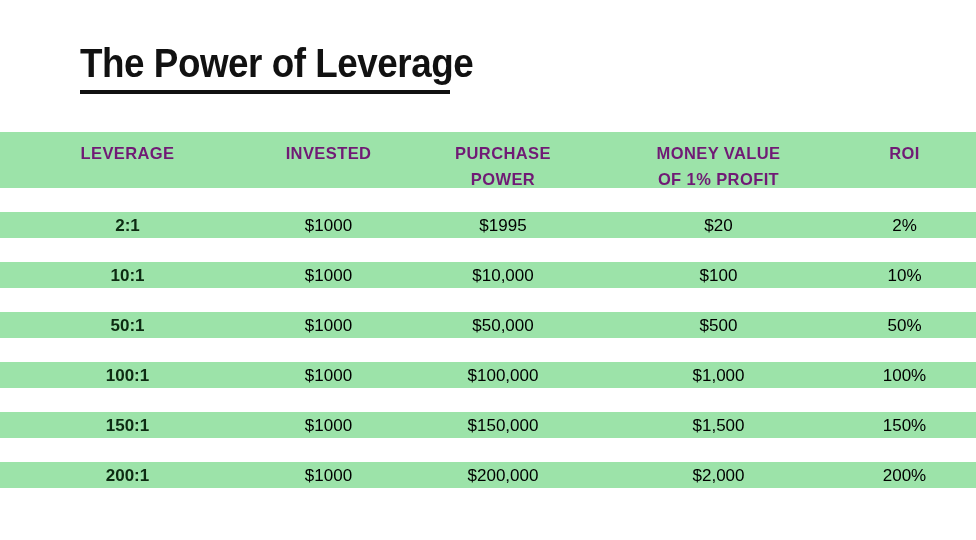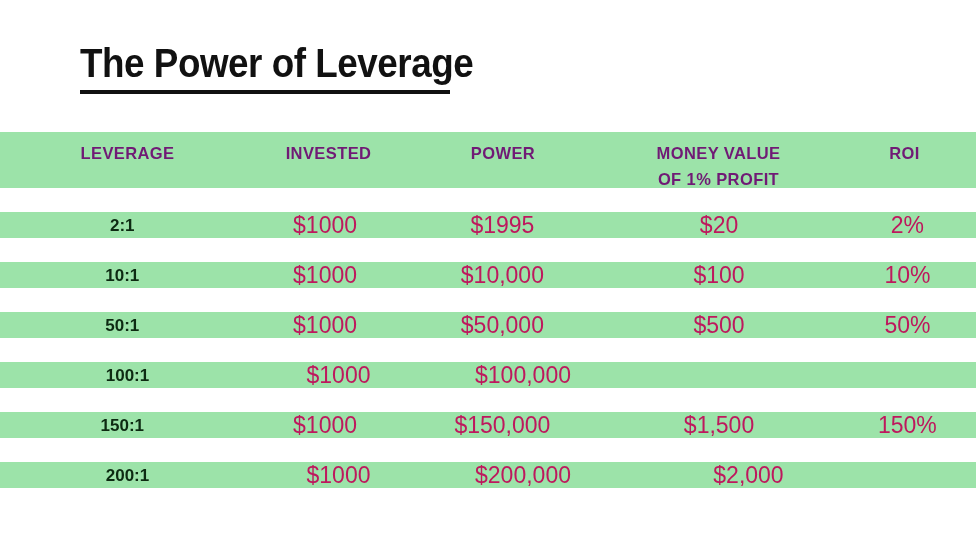--- a/index.html
+++ b/index.html
@@ -66,21 +66,20 @@
     align-items: flex-start;
   }
   .header-row .cell {
     padding-top: 9px;
   }
 
   .data-row {
     height: 26px;
     background: #9ce3a9;
     align-items: center;
-    gap: 10px;
   }
 
   .spacer {
     height: 24px;
     background: #ffffff;
     width: 976px;
   }
 
   .cell {
     display: flex;
@@ -101,22 +100,22 @@
     display: block;
     color: #701a75;
     font-size: 16.5px;
     font-weight: bold;
     letter-spacing: 0.4px;
     line-height: 1.55;
     text-align: center;
   }
 
   .data-row .cell {
-    color: #be185d;
-    font-size: 23px;
+    color: #000000;
+    font-size: 17px;
     font-weight: normal;
     line-height: 1;
   }
   .data-row .cell.col-0 {
     color: #0d2a12;
     font-weight: bold;
     font-size: 17px;
   }
 </style>
 </head>
@@ -133,20 +132,21 @@
 
     <div class="row header-row">
       <div class="cell col-0">
         <div>LEVERAGE</div>
         <div></div>
       </div>
       <div class="cell col-1">
         <div>INVESTED</div>
       </div>
       <div class="cell col-2">
+        <div>PURCHASE</div>
         <div>POWER</div>
       </div>
       <div class="cell col-3">
         <div>MONEY VALUE</div>
         <div>OF 1% PROFIT</div>
       </div>
       <div class="cell col-4">
         <div>ROI</div>
         <div></div>
       </div>
@@ -178,33 +178,36 @@
       <div class="cell col-2">$50,000</div>
       <div class="cell col-3">$500</div>
       <div class="cell col-4">50%</div>
     </div>
     <div class="spacer"></div>
 
     <div class="row data-row">
       <div class="cell col-0">100:1</div>
       <div class="cell col-1">$1000</div>
       <div class="cell col-2">$100,000</div>
+      <div class="cell col-3">$1,000</div>
+      <div class="cell col-4">100%</div>
     </div>
     <div class="spacer"></div>
 
     <div class="row data-row">
       <div class="cell col-0">150:1</div>
       <div class="cell col-1">$1000</div>
       <div class="cell col-2">$150,000</div>
       <div class="cell col-3">$1,500</div>
       <div class="cell col-4">150%</div>
     </div>
     <div class="spacer"></div>
 
     <div class="row data-row">
       <div class="cell col-0">200:1</div>
       <div class="cell col-1">$1000</div>
       <div class="cell col-2">$200,000</div>
       <div class="cell col-3">$2,000</div>
+      <div class="cell col-4">200%</div>
     </div>
 
   </div>
 </div>
 
 </body></html>

